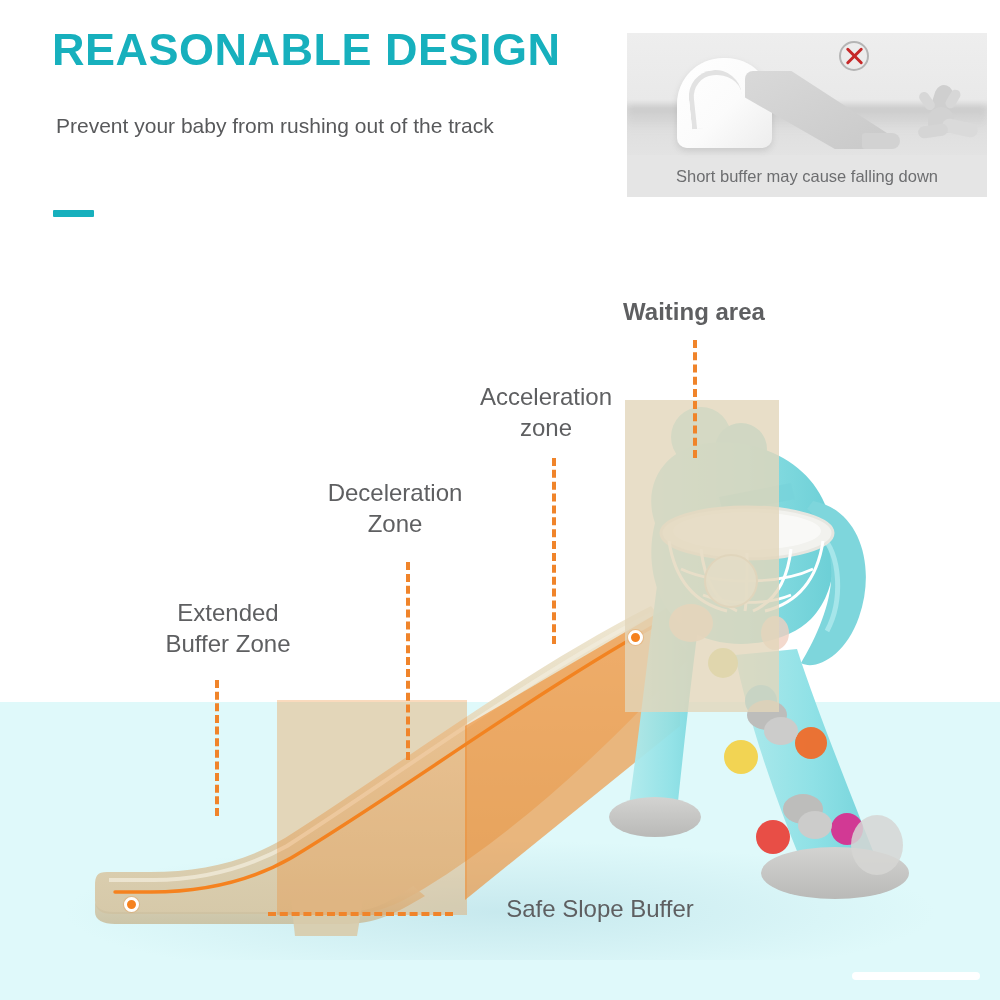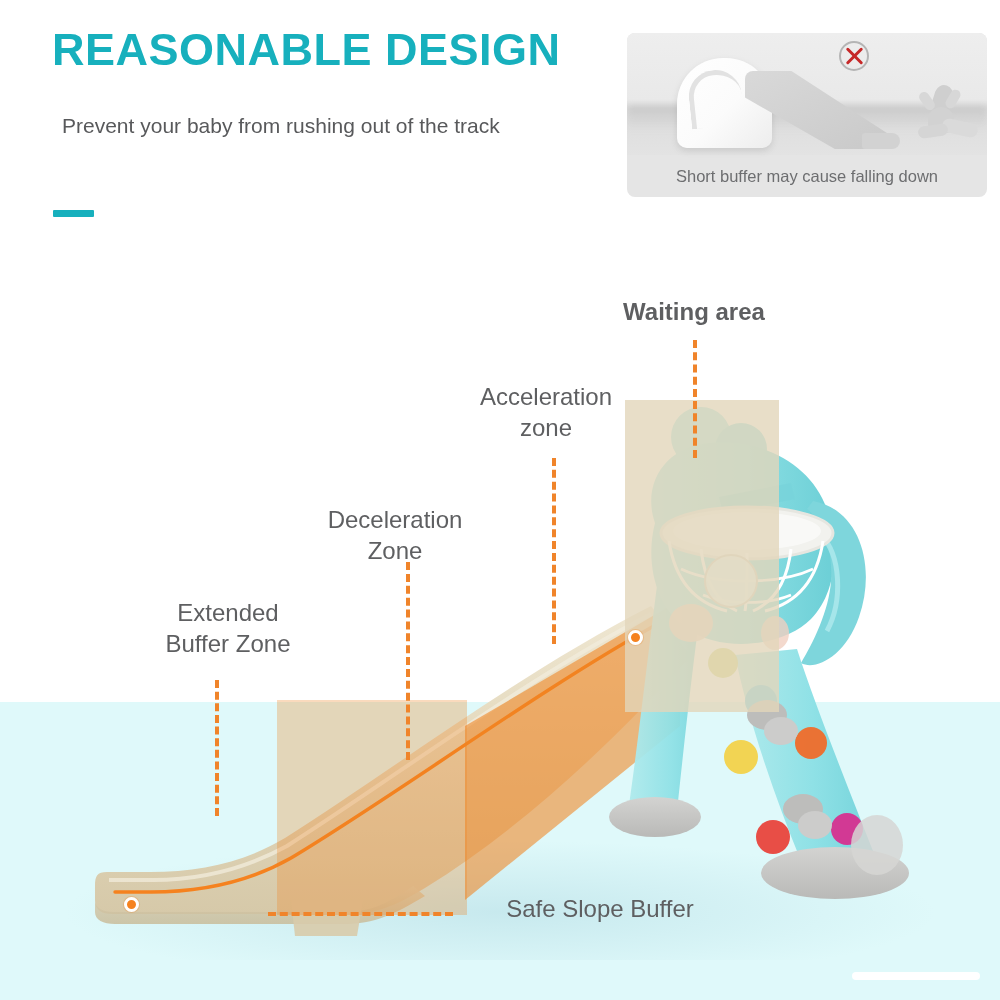--- a/index.html
+++ b/index.html
@@ -22,32 +22,32 @@
     background:radial-gradient(ellipse at 50% 60%, rgba(180,220,228,.55) 0%, rgba(223,249,250,0) 70%);
   }
 
   
   .headline{
     position:absolute;left:52px;top:26px;
     font-size:45px;font-weight:700;letter-spacing:.5px;
     color:#17b0bd;line-height:1.05;white-space:nowrap;
   }
   .subline{
-    position:absolute;left:62px;top:108px;width:450px;
+    position:absolute;left:56px;top:108px;width:450px;
     font-size:21px;color:#58595b;line-height:1.75;font-weight:400;
   }
   .accent-dash{
     position:absolute;left:53px;top:210px;width:41px;height:7px;
     background:#17b0bd;border-radius:1px;
   }
 
   
   .inset{
     position:absolute;left:627px;top:33px;width:360px;height:164px;
-    background:#e5e5e5;overflow:hidden;border-radius:8px;
+    background:#e5e5e5;overflow:hidden;
   }
   .inset-photo{
     position:absolute;left:0;top:0;width:360px;height:122px;
     background:
       linear-gradient(to bottom,#eeeeee 0%,#e9e9e9 55%,#dcdcdc 62%,#e3e3e3 100%);
   }
   
   .inset-ground{
     position:absolute;left:0;top:72px;width:360px;height:26px;
     background:linear-gradient(to bottom,rgba(160,160,160,.30),rgba(160,160,160,0));
@@ -139,21 +139,21 @@
     pointer-events:none;
   }
 
   
   .label{
     position:absolute;color:#5e5f61;font-size:24px;line-height:1.28;
     text-align:center;white-space:pre-line;
   }
   .lbl-waiting{left:598px;top:297px;width:192px;font-weight:bold;}
   .lbl-accel{left:448px;top:382px;width:196px;}
-  .lbl-decel{left:295px;top:505px;width:200px;}
+  .lbl-decel{left:295px;top:478px;width:200px;}
   .lbl-buffer{left:128px;top:598px;width:200px;}
   .lbl-safe{left:470px;top:894px;width:260px;text-align:center;}
 
   
   .dash-v{
     position:absolute;width:0;border-left:4px dashed #f0842a;
   }
   .dash-h{
     position:absolute;height:0;border-top:4px dashed #f0842a;
   }

